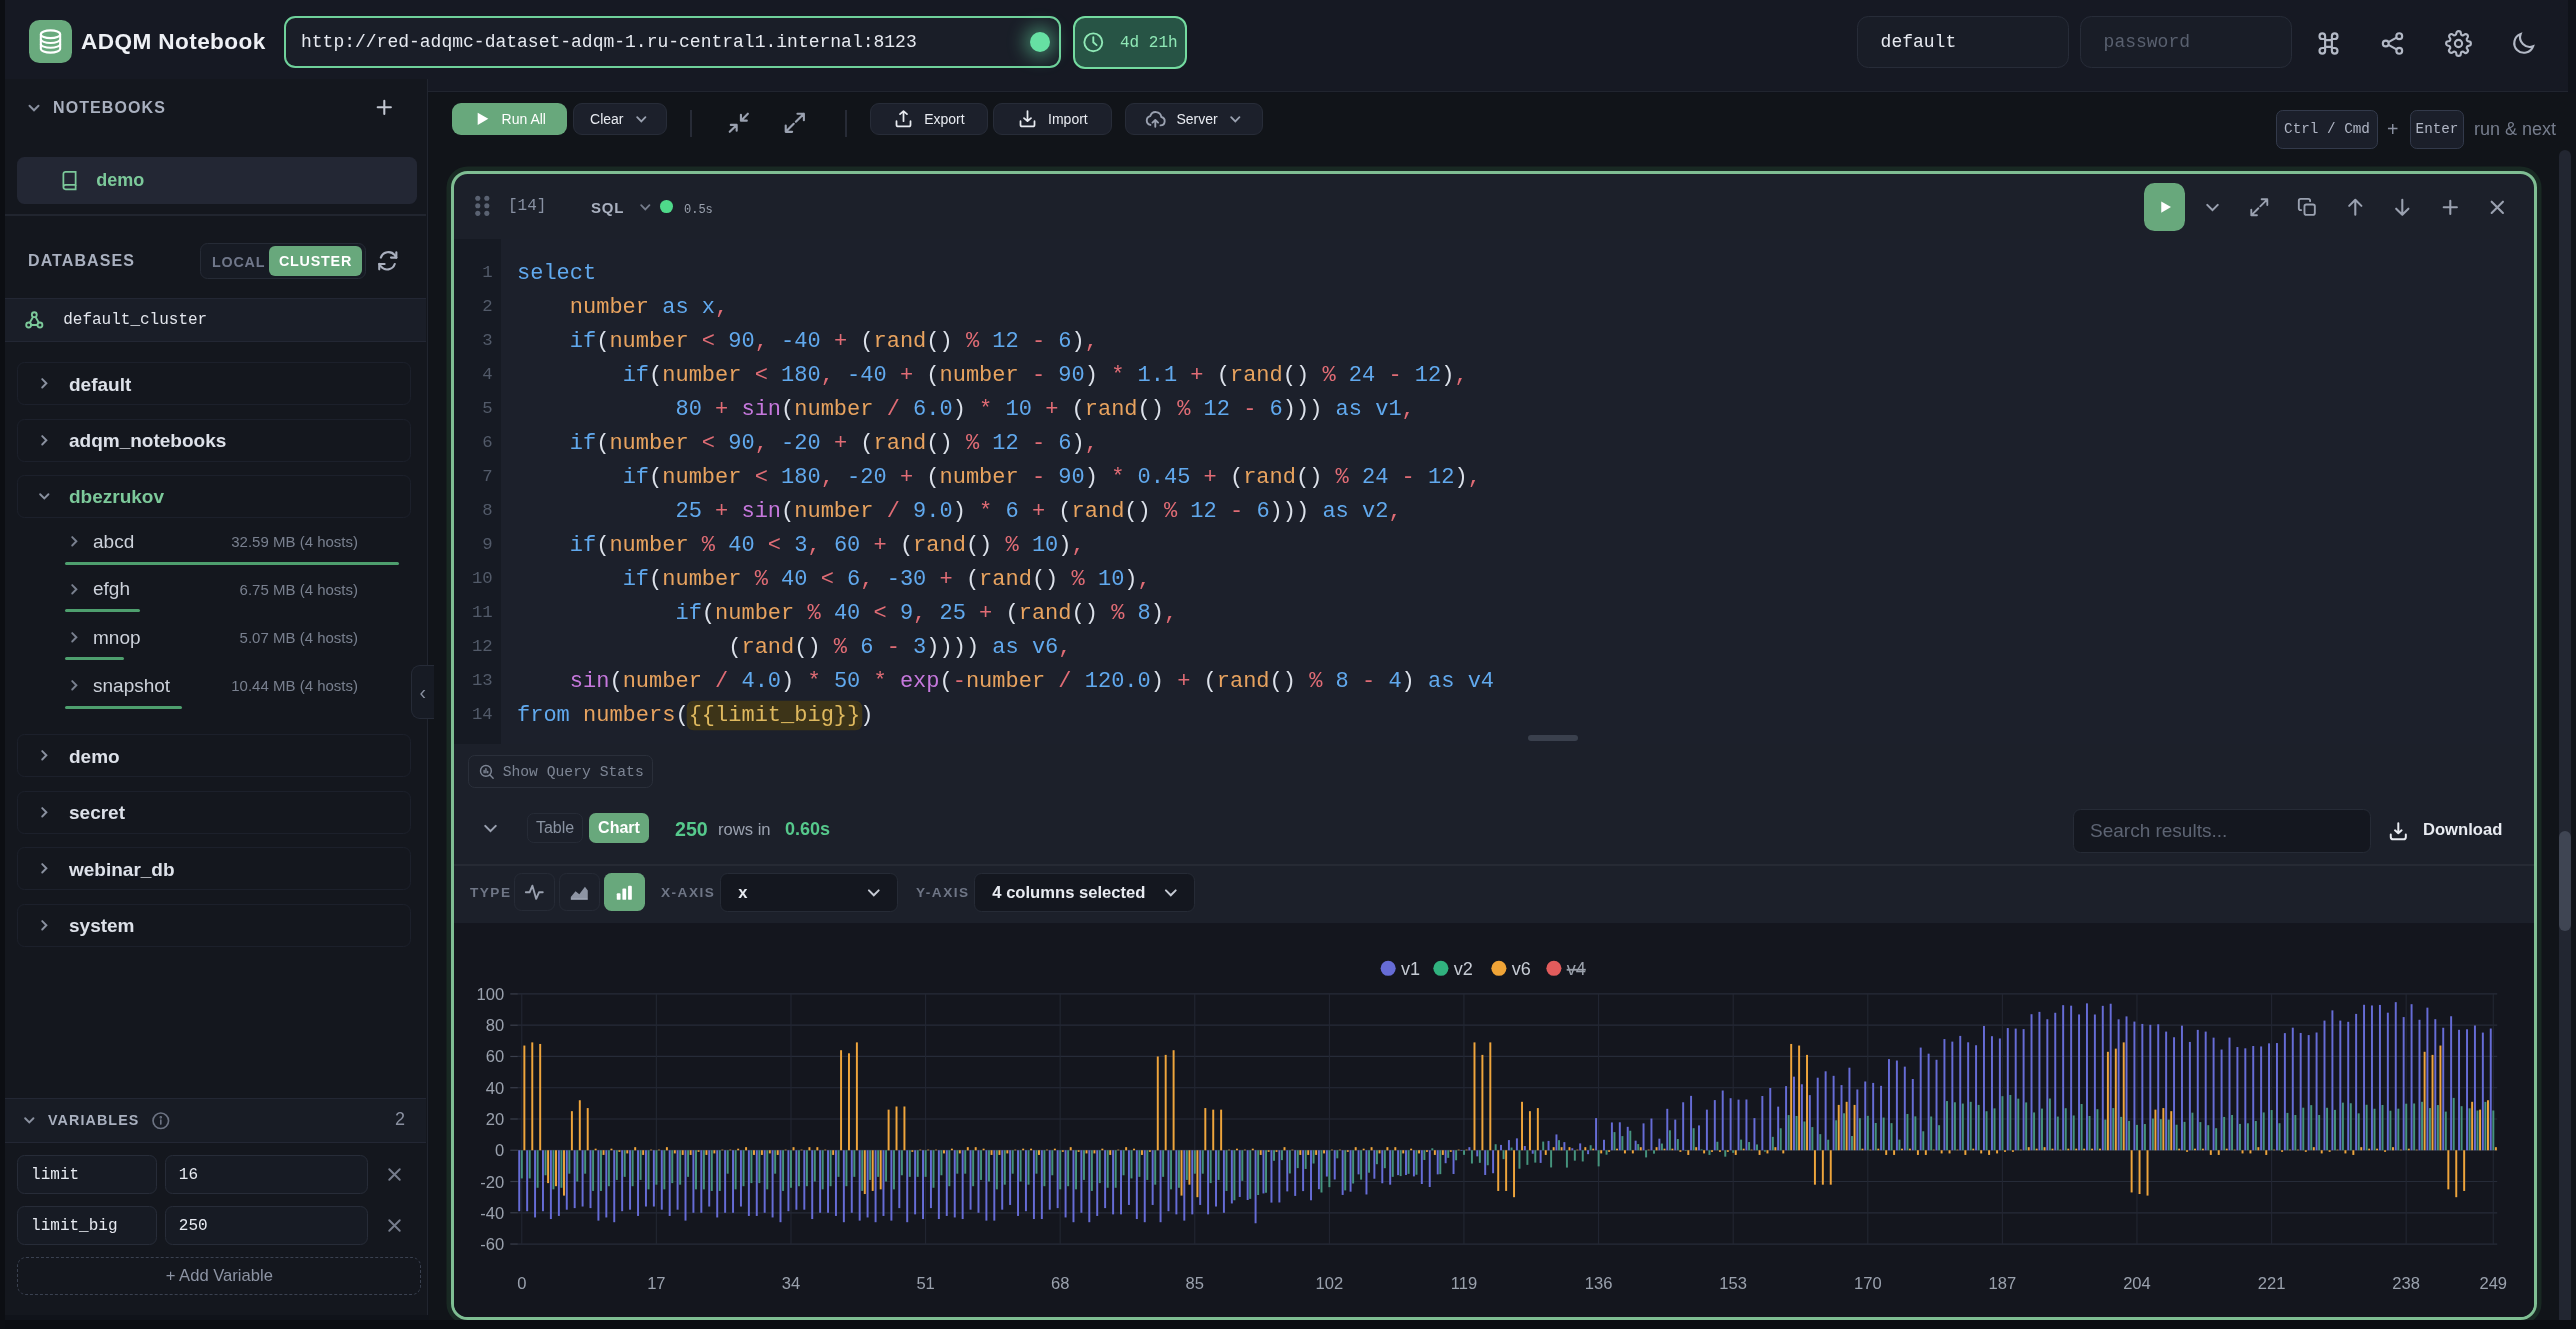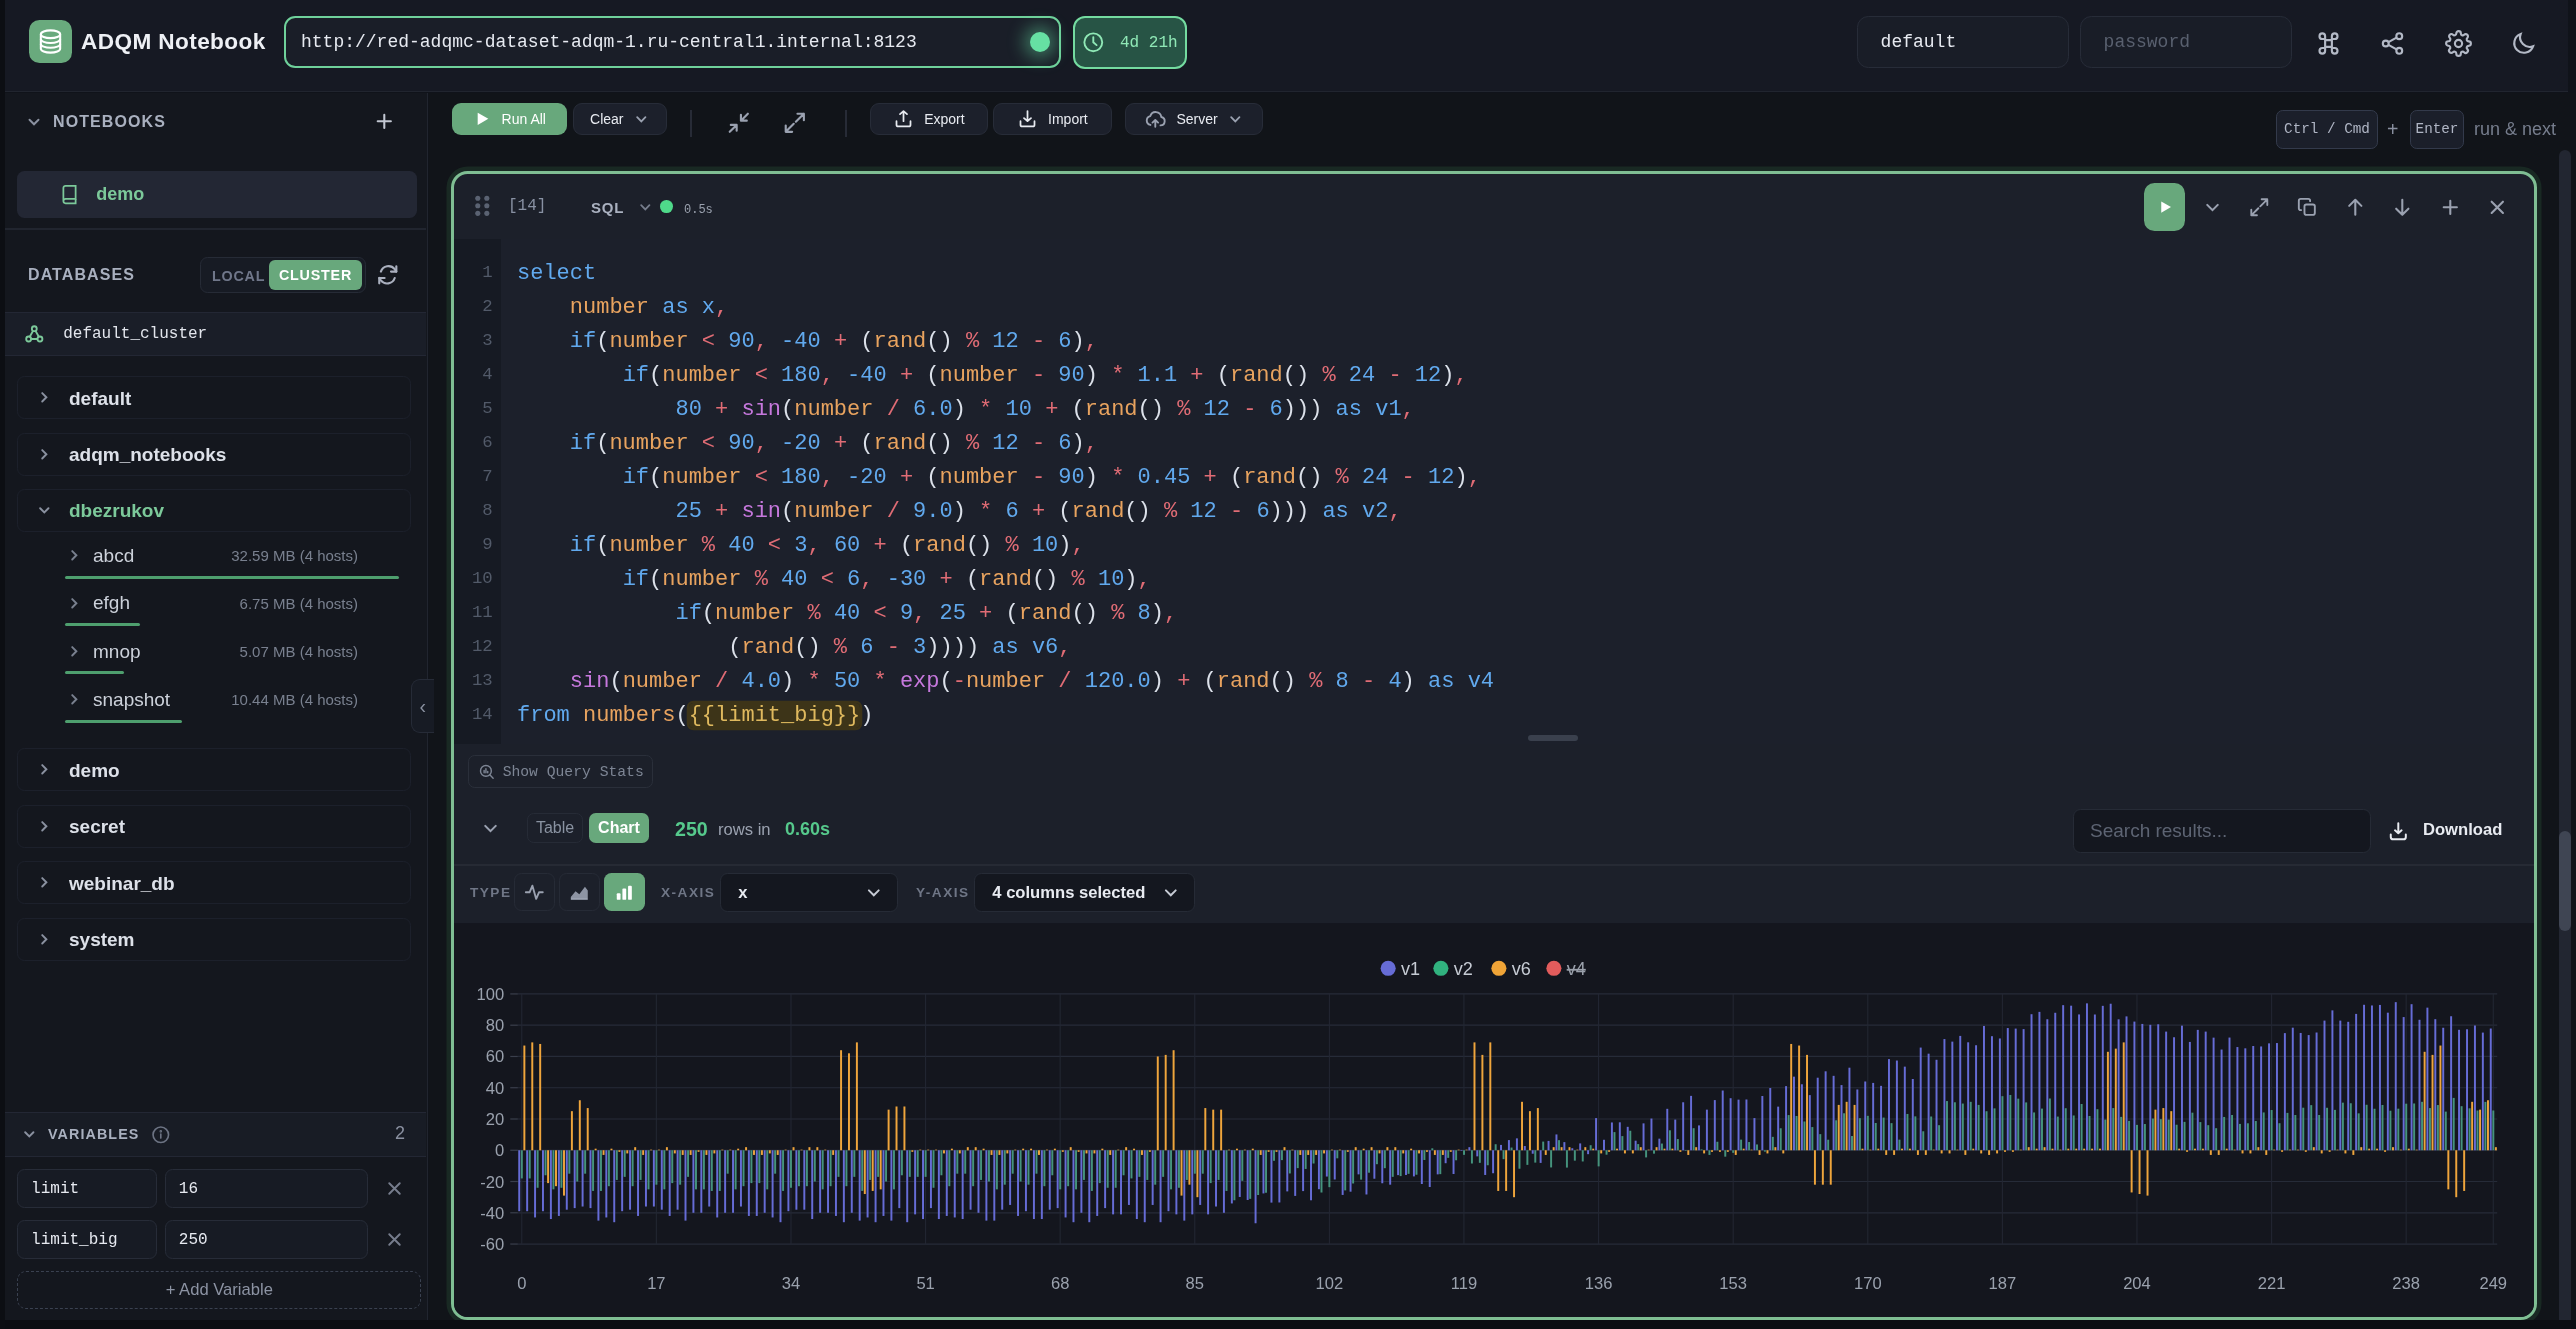--- a/index.html
+++ b/index.html
@@ -9,21 +9,21 @@
 #topbar{position:absolute;left:0;top:0;width:2568px;height:92px;background:#161923;border-bottom:1.5px solid #21252f}
 #logo{position:absolute;left:29px;top:20.3px;width:43px;height:43px;border-radius:10.5px;background:#69aa7d;display:flex;align-items:center;justify-content:center}
 #appname{position:absolute;left:81px;top:29px;font-size:22.6px;font-weight:bold;color:#eef0f5;letter-spacing:0.4px}
 .inp{position:absolute;top:16px;height:52px;background:#191d27;border:1.5px solid #272c38;border-radius:11.3px;color:#e7eaf1;font-family:"Liberation Mono",monospace;font-size:18px;display:flex;align-items:center;padding-left:22.6px}
 #url{left:284px;width:777px;border:2.3px solid #6fd19b;background:#1a1e28;padding-left:15px}
 #urldot{position:absolute;left:1030px;top:32px;width:20.3px;height:20.3px;border-radius:50%;background:#66e0a3;box-shadow:0 0 16.6px 6px rgba(102,224,163,.45)}
 #badge{position:absolute;left:1073px;top:16px;width:114px;height:53px;background:#28574673;background:#275445;border:2.3px solid #74dba0;border-radius:12px;display:flex;align-items:center;justify-content:center;gap:15px;color:#8fe8b6;font-family:"Liberation Mono",monospace;font-size:16px}
 .ph{color:#59606f}
 .topico{position:absolute;top:30px;color:#b3b9c6}
 
-#sidebar{position:absolute;left:0;top:93px;width:428px;height:1236px;background:#14171e;border-right:1.5px solid #21252f;z-index:2}
+#sidebar{position:absolute;left:0;top:79px;width:428px;height:1236px;background:#14171e;border-right:1.5px solid #21252f;z-index:2}
 .shead{font-size:16px;font-weight:bold;color:#a9b0bf;letter-spacing:1.1px}
 .tree-item{position:absolute;left:16.6px;width:394px;height:43px;border:1.5px solid #1c202b;border-radius:7.5px;display:flex;align-items:center}
 .tname{font-size:19px;font-weight:bold;color:#dde1e9}
 .tsize{position:absolute;right:69px;font-size:15px;color:#79808f}
 .chev{color:#8a91a0}
 .greenbar{position:absolute;height:3px;background:#4e9f6e;border-radius:1.5px}
 
 #main{position:absolute;left:429px;top:93px;width:2147px;height:1236px;background:#111419}
 .btn{position:absolute;height:32px;border-radius:9px;display:flex;align-items:center;justify-content:center;font-size:14px;font-weight:normal;color:#e8ebf1;background:#1c202b;border:1.5px solid #272c38;gap:9.8px}
 .btn.green{background:#68a87c;border:none;color:#fff}

